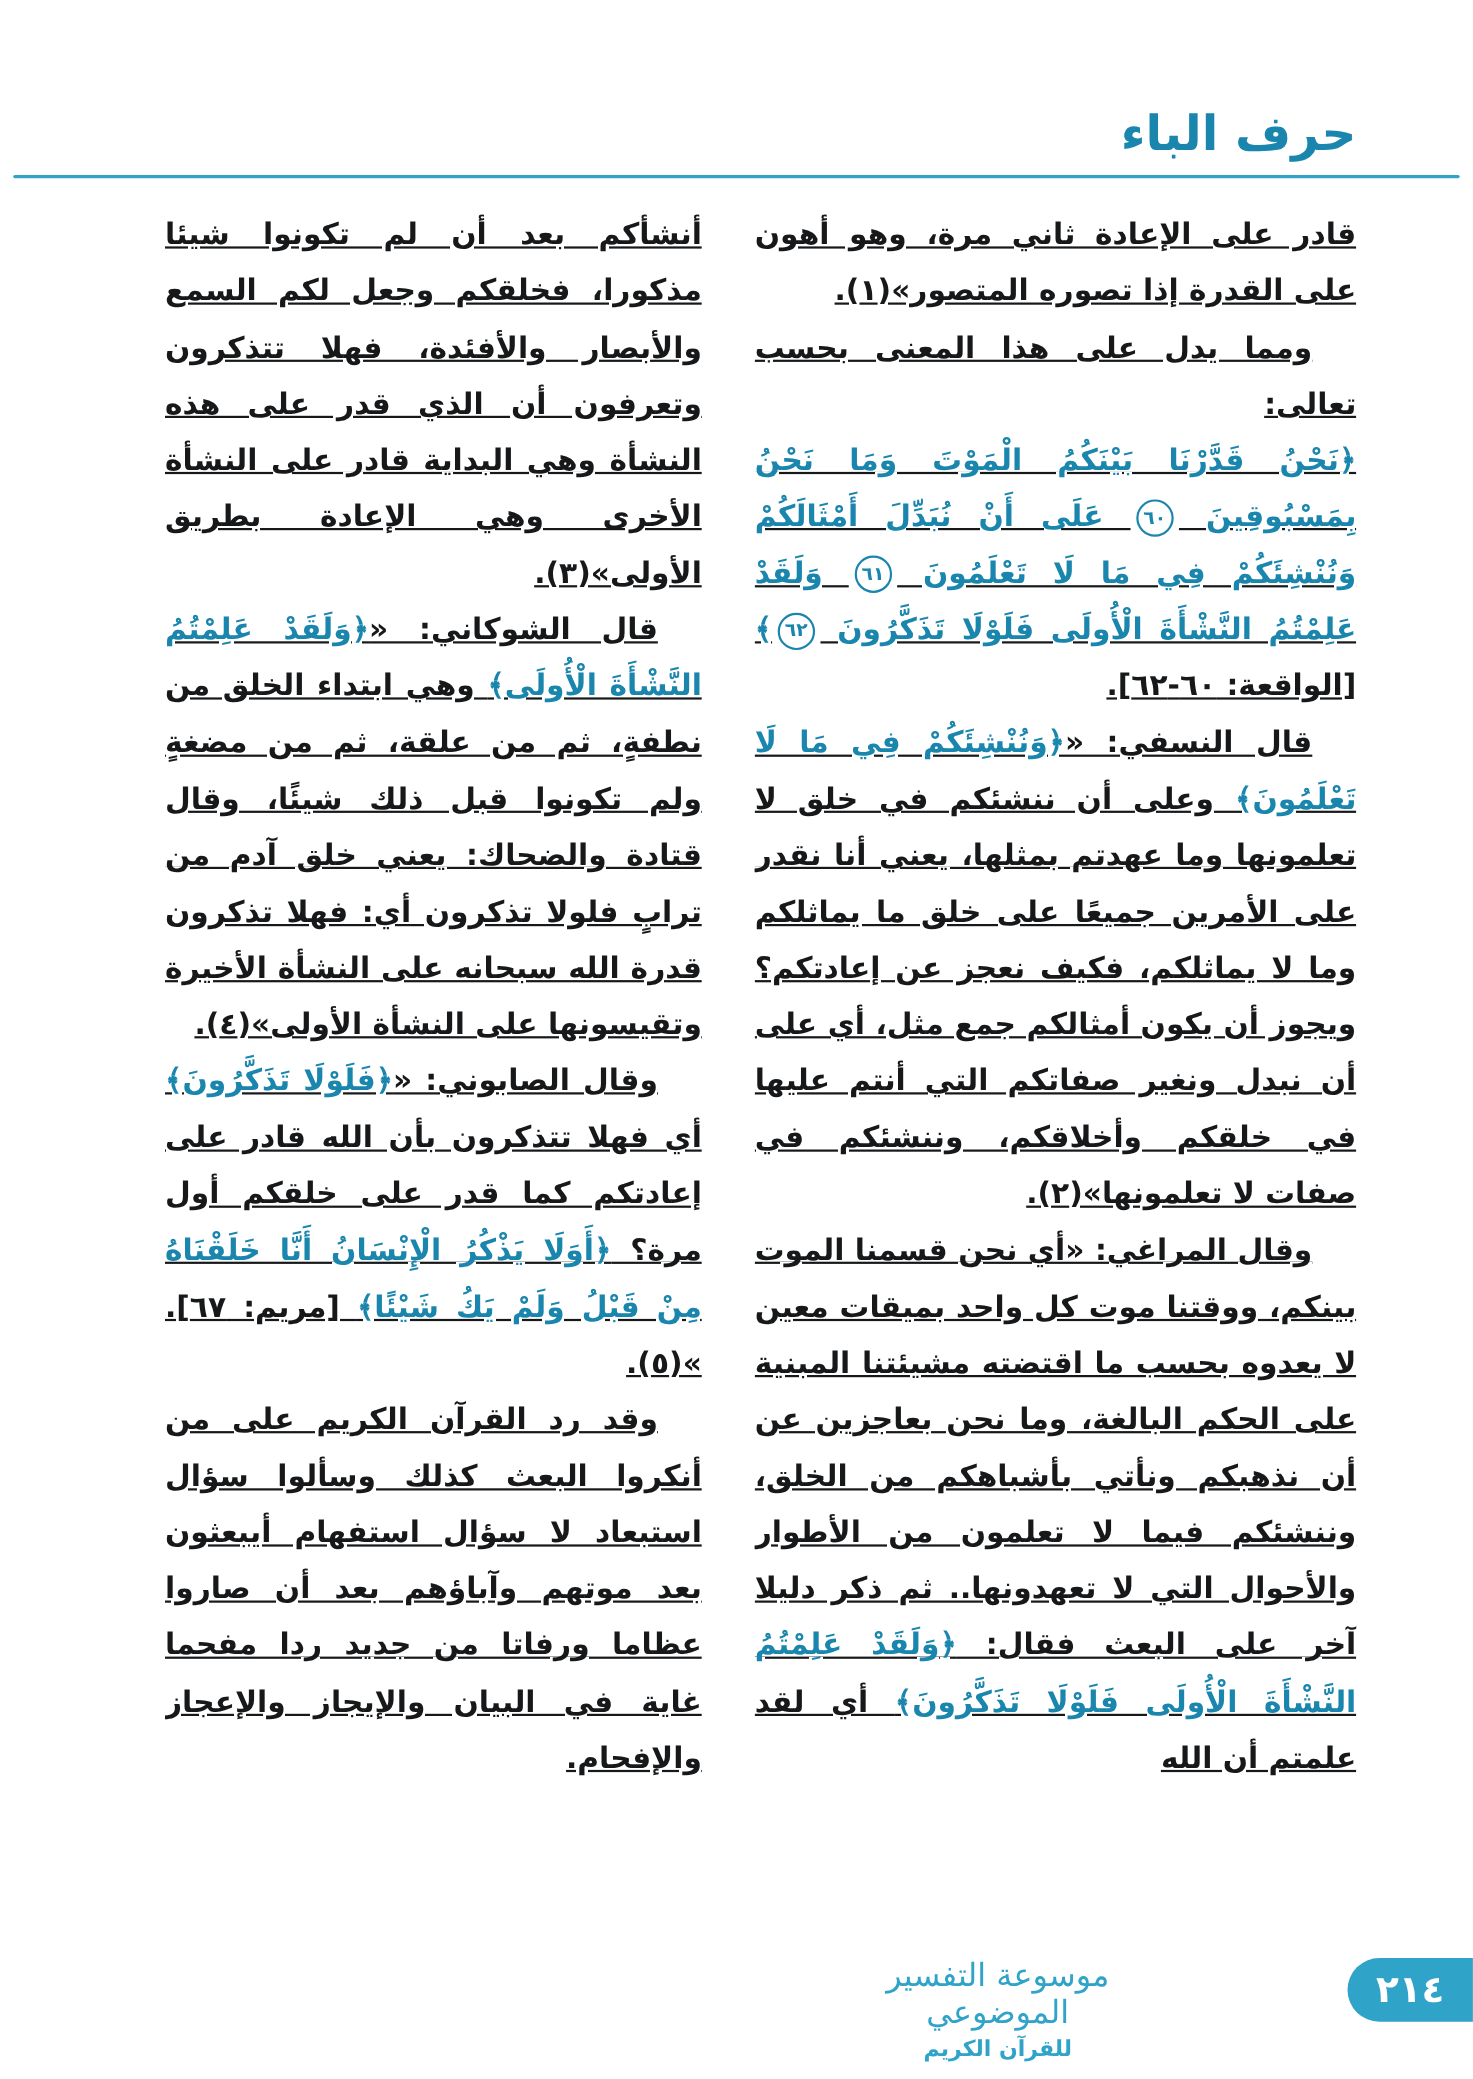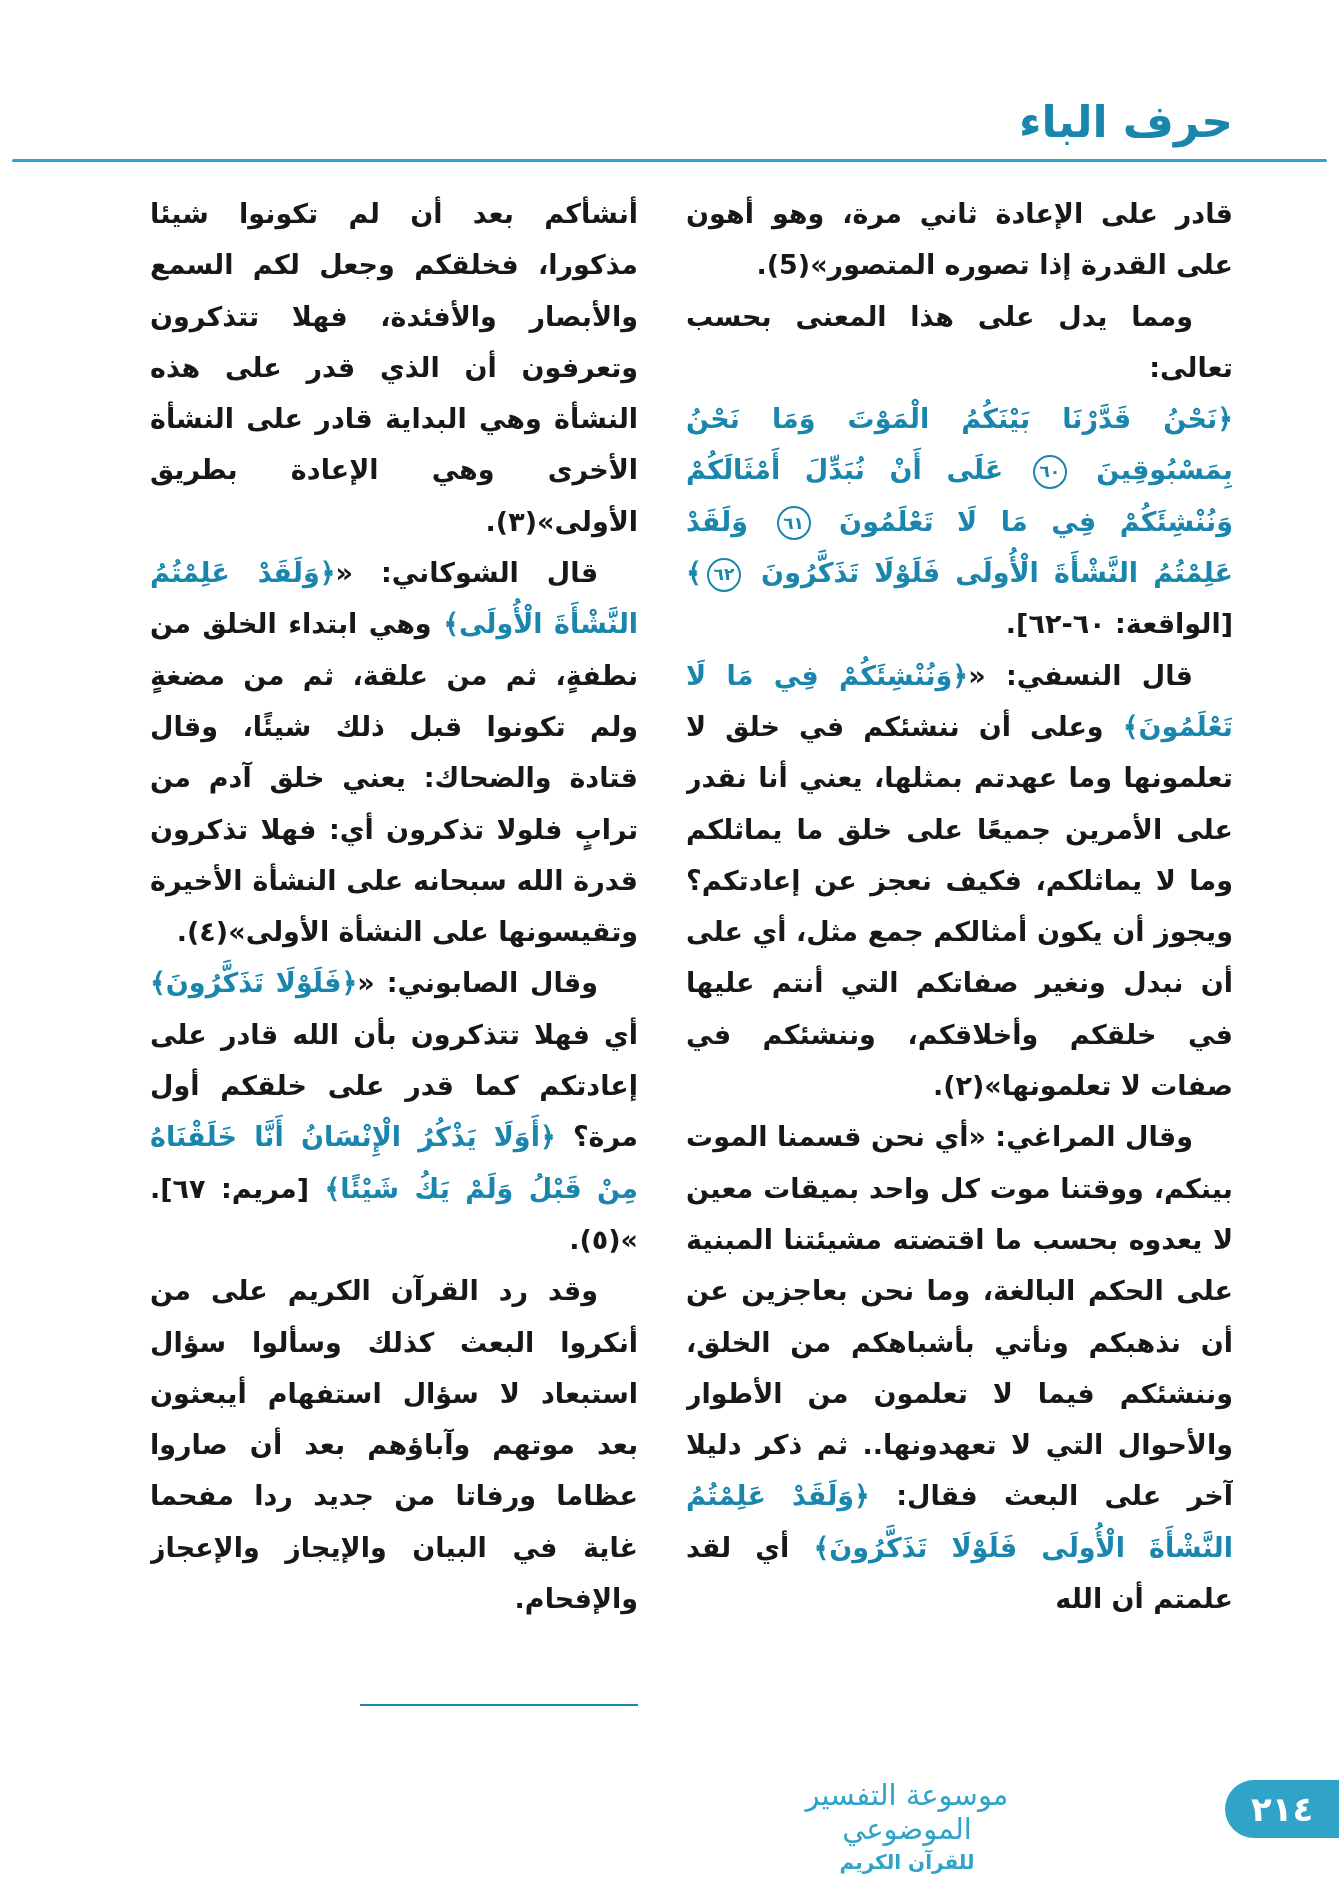--- a/index.html
+++ b/index.html
@@ -27,21 +27,21 @@
     background: var(--accent2, #2fa3c8);
     margin: 12px 12px 0 12px;
     border-radius: 2px;
   }
   .columns {
     display: flex;
     gap: 48px;
     padding: 26px 106px 0 150px;
     height: 1556px;
   }
-  .column { display: flex; flex-direction: column; min-width: 0; }
+  .column { display: flex; min-width: 0; text-decoration: underline; }
   .col-right { width: 548px; }
   .col-left  { width: 489px; }
   .paragraph-list { flex: 1 1 auto; overflow: hidden; }
   .para {
     font-size: 27px;
     font-weight: bold;
     line-height: 1.9;
     text-align: justify;
   }
   .para.indent { text-indent: 40px; }
@@ -110,21 +110,21 @@
 
   <header class="header">
     <div class="chapter-title">حرف الباء</div>
   </header>
   <div class="header-rule"></div>
 
   <main class="columns">
 
     <section class="column col-right">
       <div class="paragraph-list">
-          <p class="para"><span class="seg-body">قادر على الإعادة ثاني مرة، وهو أهون على القدرة إذا تصوره المتصور»(5).</span></p>
+          <p class="para"><span class="seg-body">قادر على الإعادة ثاني مرة، وهو أهون على القدرة إذا تصوره المتصور»(١).</span></p>
           <p class="para indent"><span class="seg-body">ومما يدل على هذا المعنى بحسب تعالى:</span></p>
           <p class="para"><span class="seg-quran">﴿نَحْنُ قَدَّرْنَا بَيْنَكُمُ الْمَوْتَ وَمَا نَحْنُ بِمَسْبُوقِينَ </span><span class="ayah-badge">٦٠</span><span class="seg-quran"> عَلَى أَنْ نُبَدِّلَ أَمْثَالَكُمْ وَنُنْشِئَكُمْ فِي مَا لَا تَعْلَمُونَ </span><span class="ayah-badge">٦١</span><span class="seg-quran"> وَلَقَدْ عَلِمْتُمُ النَّشْأَةَ الْأُولَى فَلَوْلَا تَذَكَّرُونَ </span><span class="ayah-badge">٦٢</span><span class="seg-quran">﴾ </span><span class="seg-body">[الواقعة: ٦٠-٦٢].</span></p>
           <p class="para indent"><span class="seg-body">قال النسفي: «</span><span class="seg-quran">﴿وَنُنْشِئَكُمْ فِي مَا لَا تَعْلَمُونَ﴾</span><span class="seg-body"> وعلى أن ننشئكم في خلق لا تعلمونها وما عهدتم بمثلها، يعني أنا نقدر على الأمرين جميعًا على خلق ما يماثلكم وما لا يماثلكم، فكيف نعجز عن إعادتكم؟ ويجوز أن يكون أمثالكم جمع مثل، أي على أن نبدل ونغير صفاتكم التي أنتم عليها في خلقكم وأخلاقكم، وننشئكم في صفات لا تعلمونها»(٢).</span></p>
           <p class="para indent"><span class="seg-body">وقال المراغي: «أي نحن قسمنا الموت بينكم، ووقتنا موت كل واحد بميقات معين لا يعدوه بحسب ما اقتضته مشيئتنا المبنية على الحكم البالغة، وما نحن بعاجزين عن أن نذهبكم ونأتي بأشباهكم من الخلق، وننشئكم فيما لا تعلمون من الأطوار والأحوال التي لا تعهدونها.. ثم ذكر دليلا آخر على البعث فقال: </span><span class="seg-quran">﴿وَلَقَدْ عَلِمْتُمُ النَّشْأَةَ الْأُولَى فَلَوْلَا تَذَكَّرُونَ﴾</span><span class="seg-body"> أي لقد علمتم أن الله</span></p>
         </div>
     </section>
 
     <section class="column col-left">
       <div class="paragraph-list">
           <p class="para"><span class="seg-body">أنشأكم بعد أن لم تكونوا شيئا مذكورا، فخلقكم وجعل لكم السمع والأبصار والأفئدة، فهلا تتذكرون وتعرفون أن الذي قدر على هذه النشأة وهي البداية قادر على النشأة الأخرى وهي الإعادة بطريق الأولى»(٣).</span></p>

